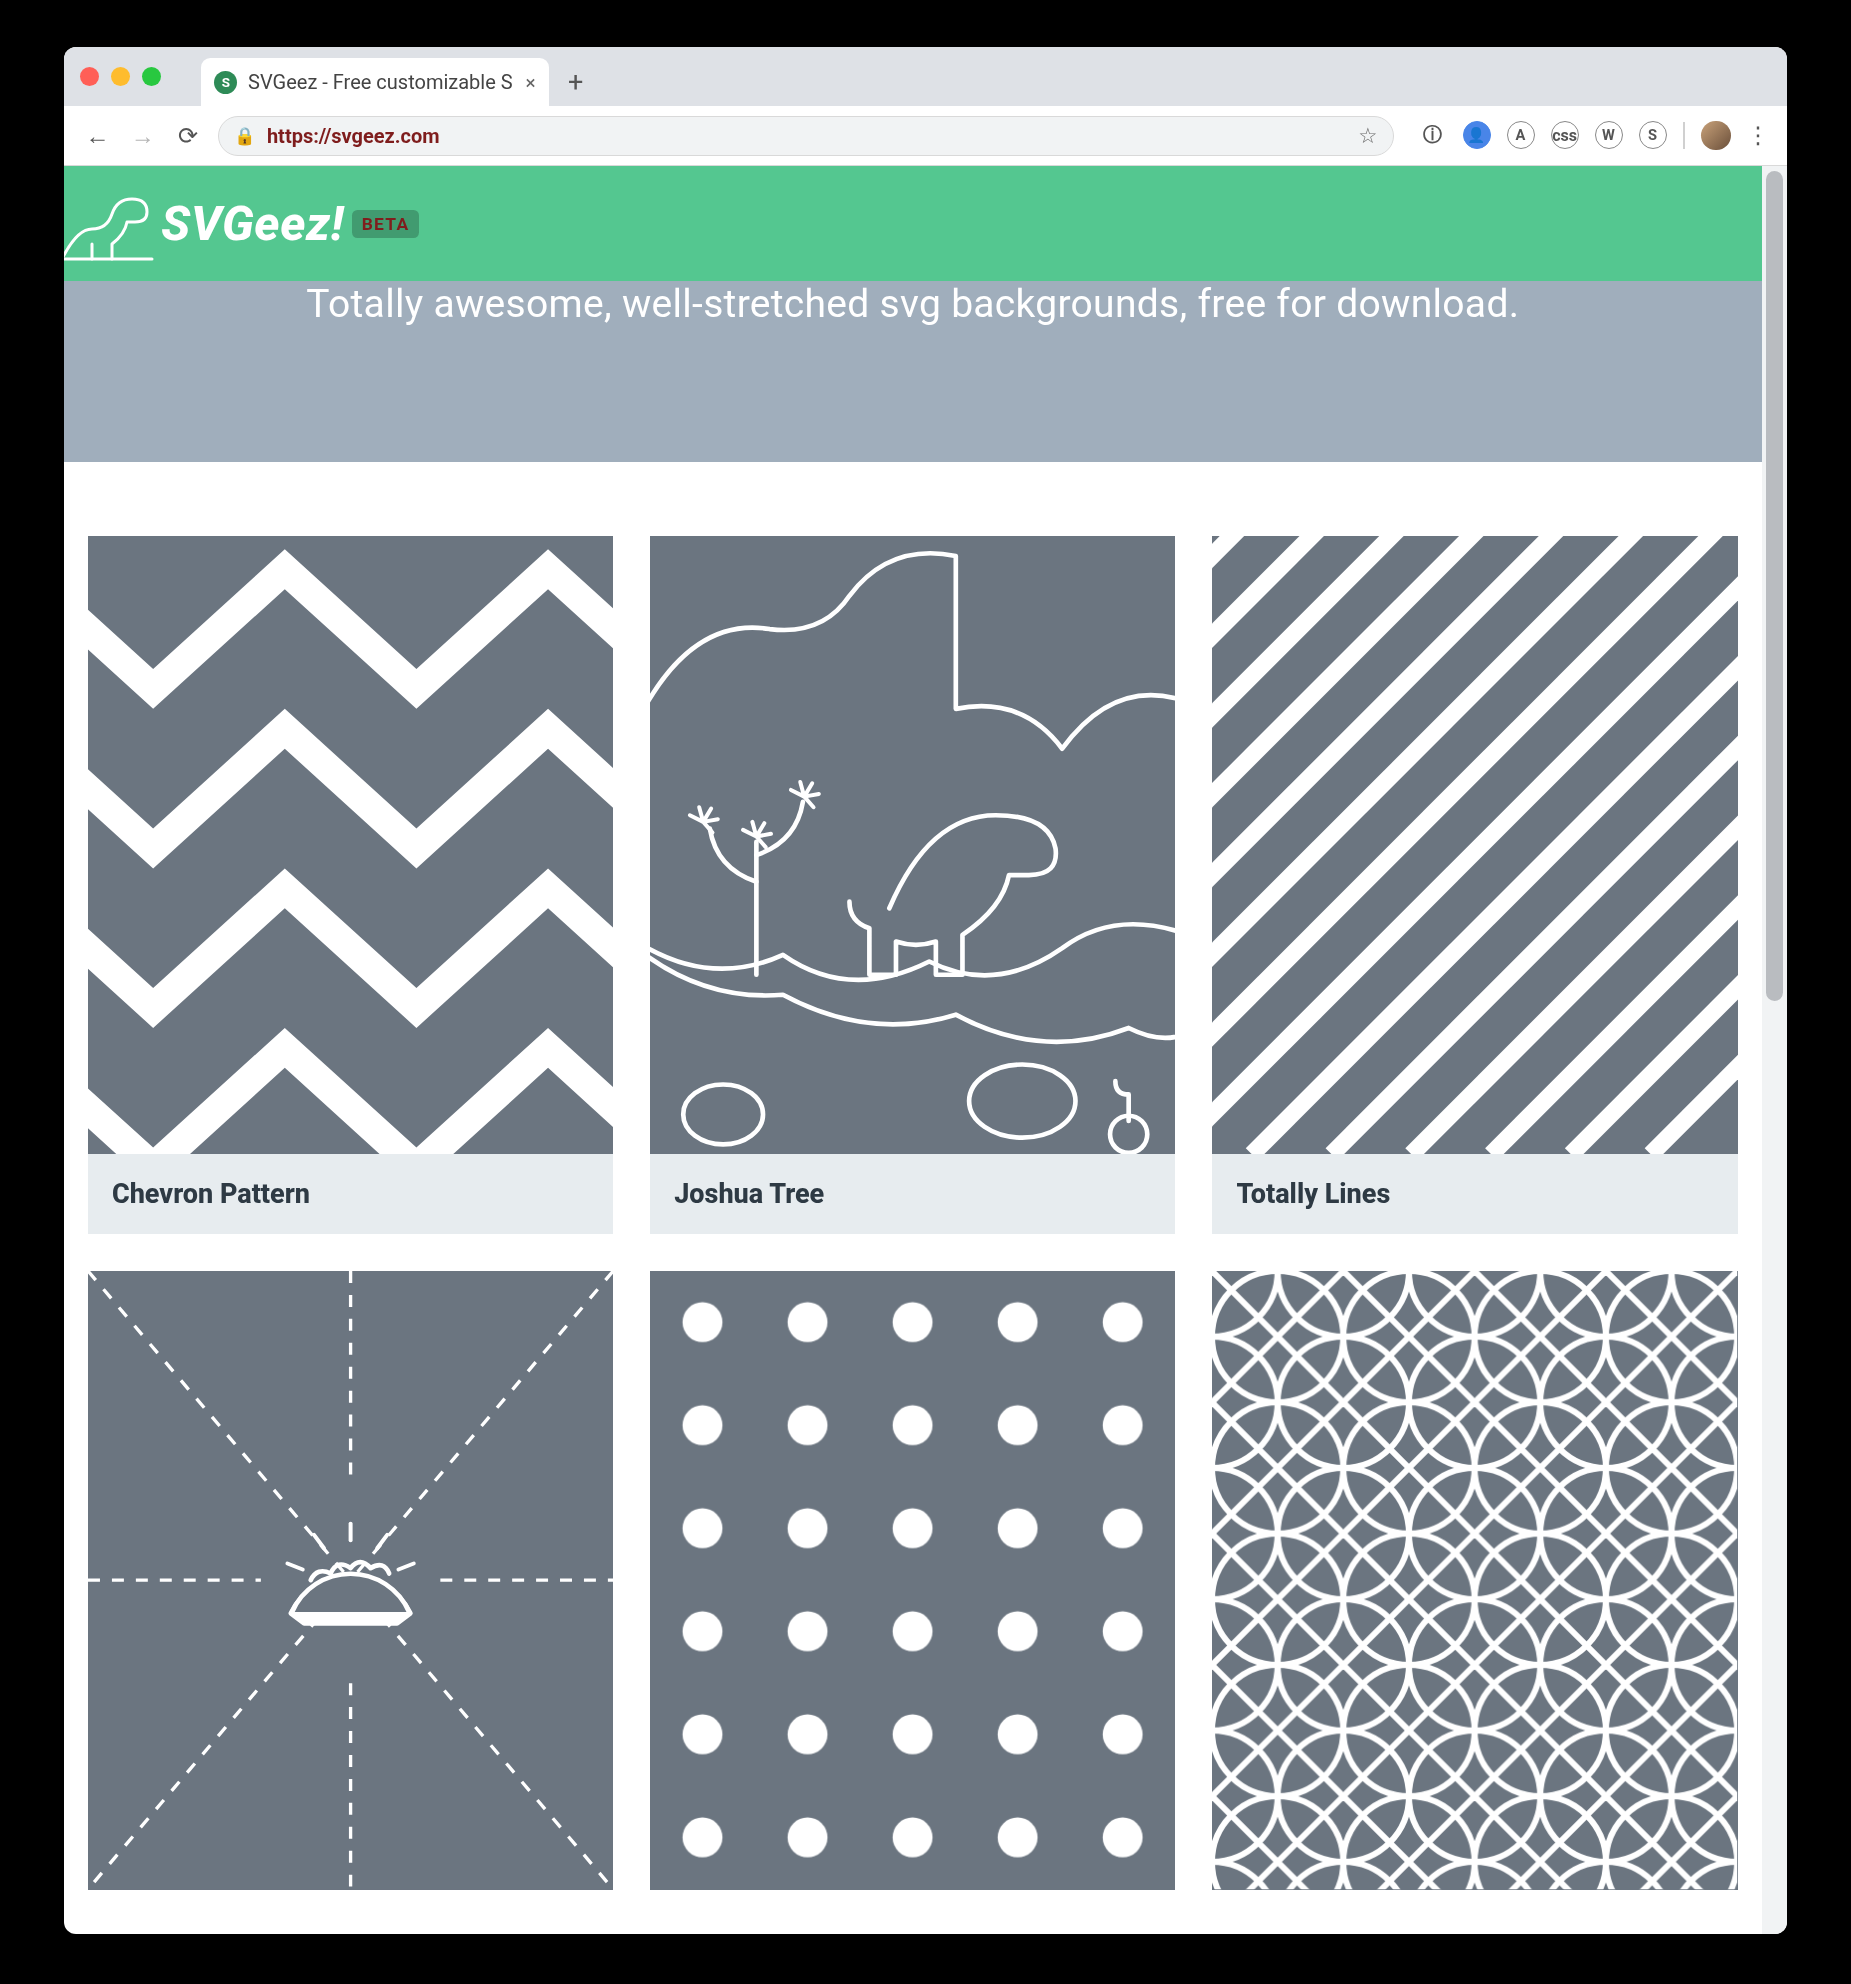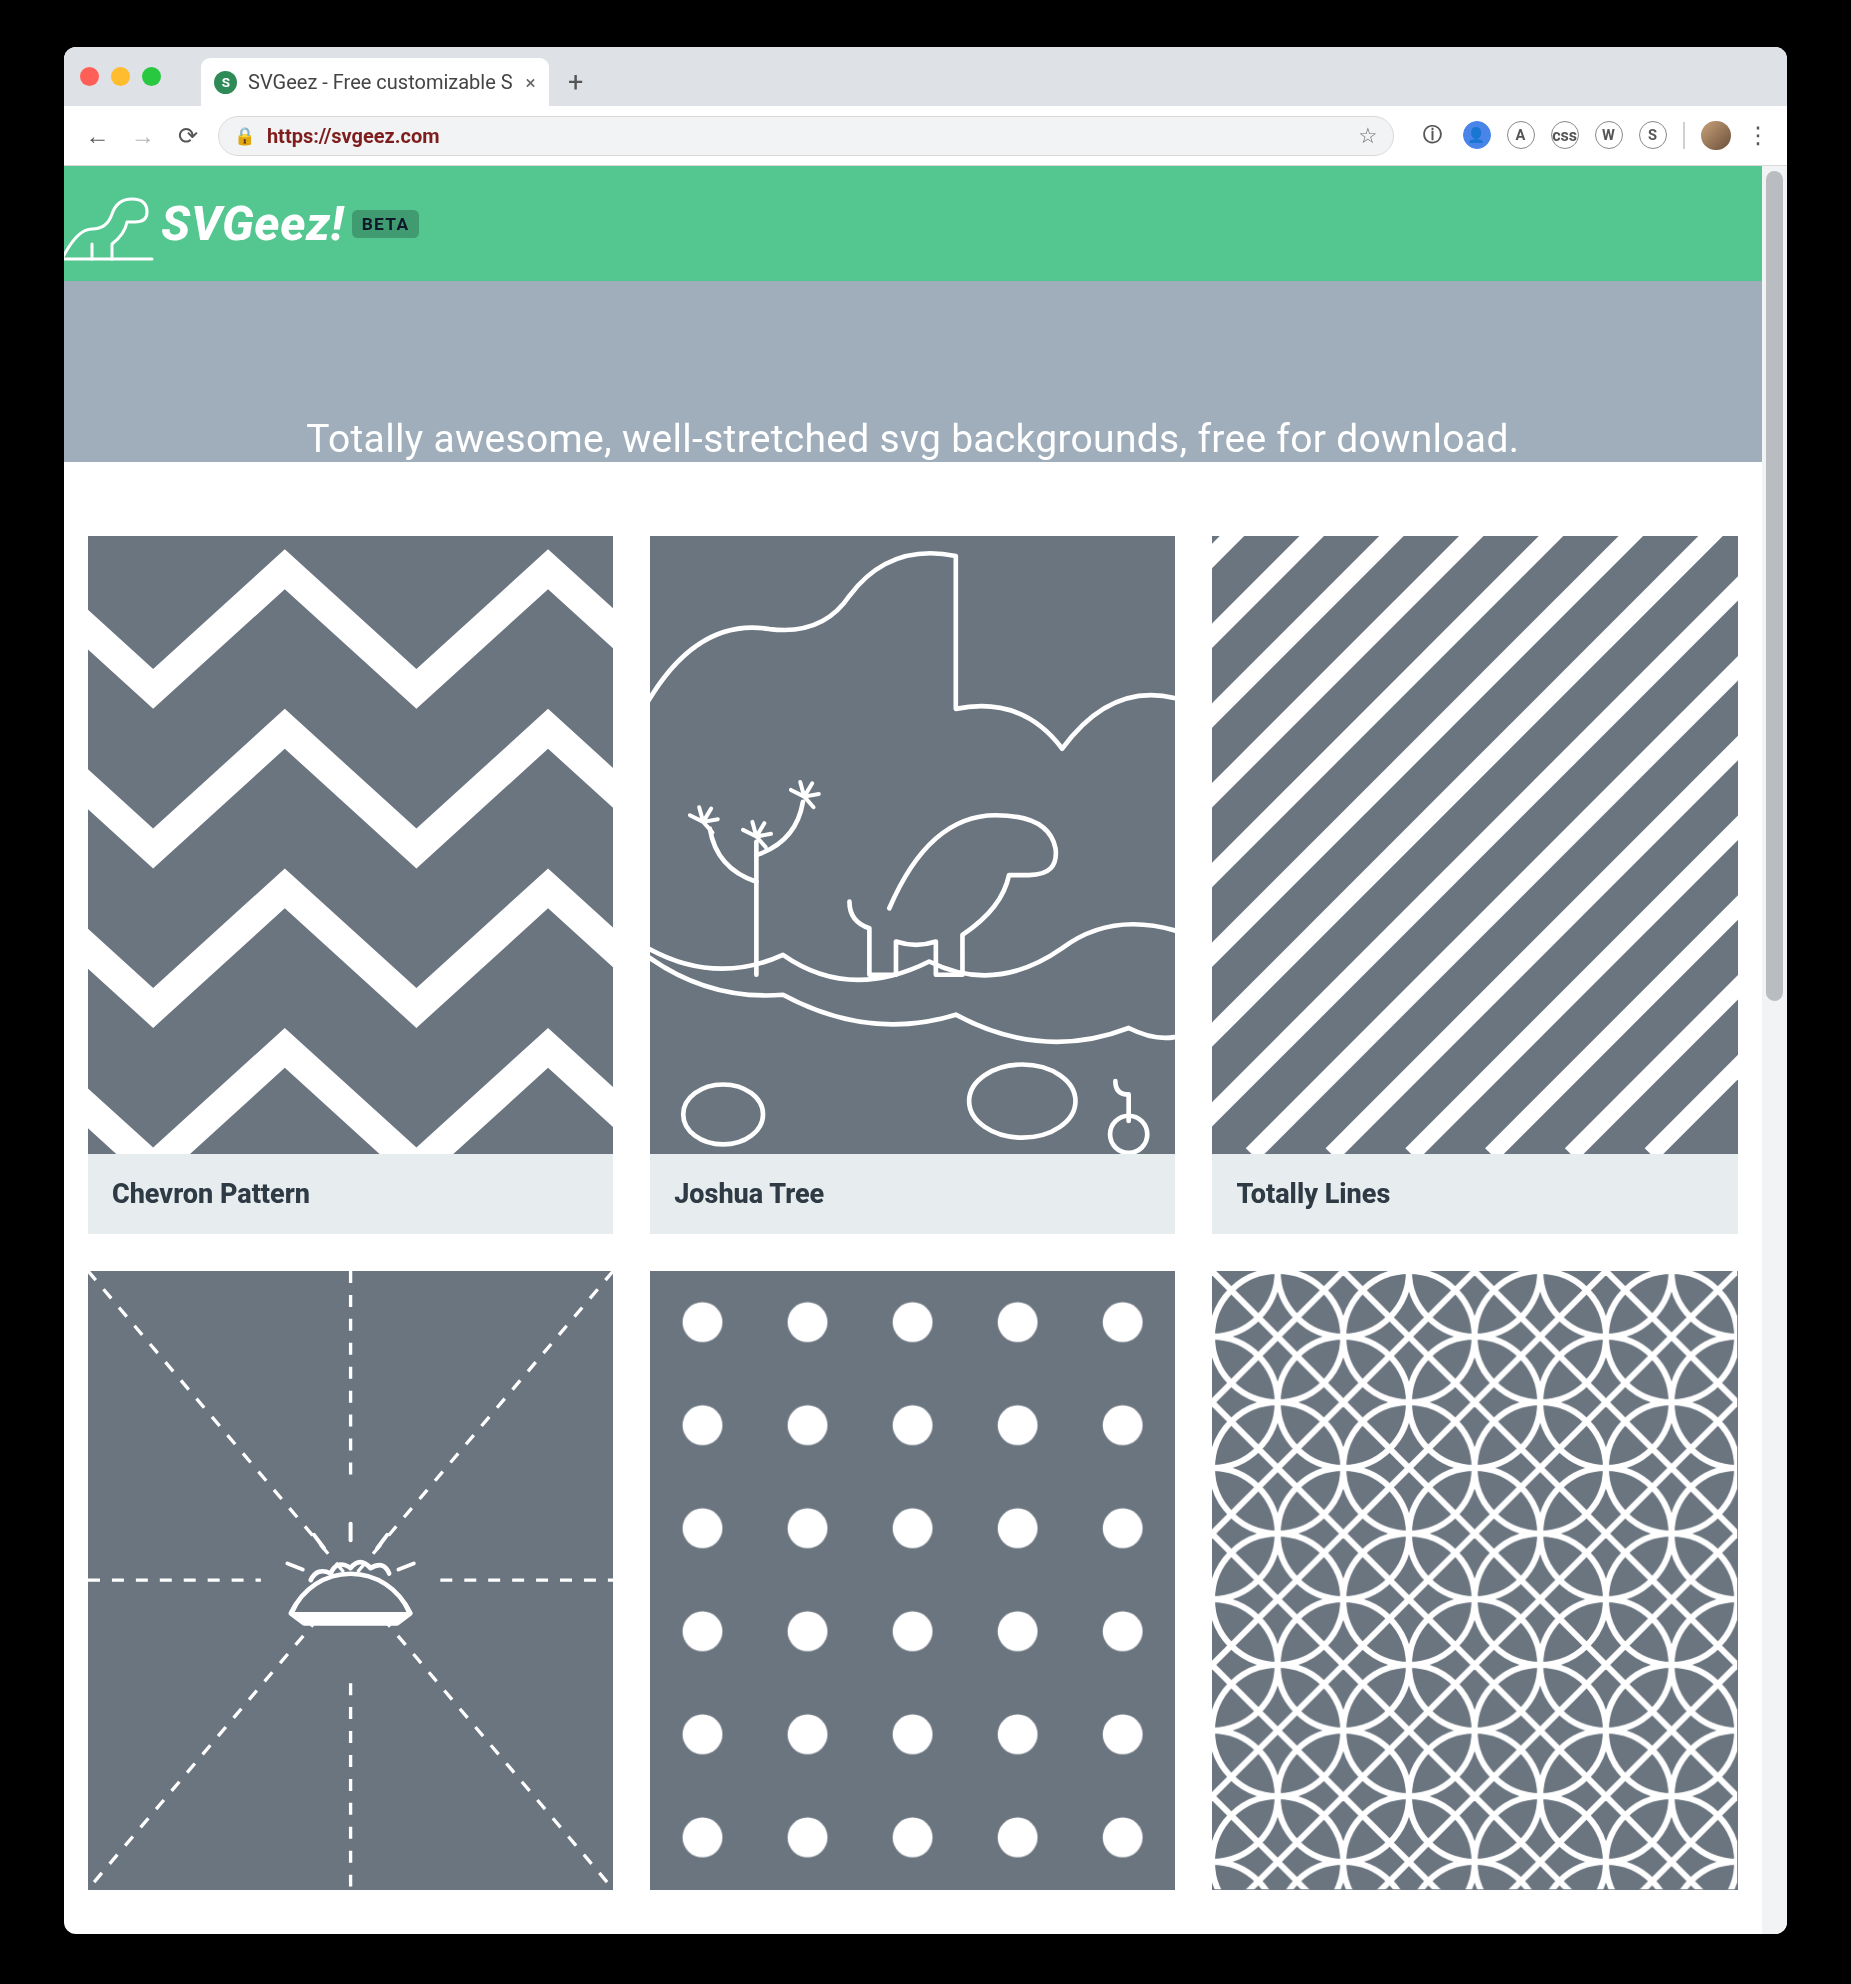--- a/index.html
+++ b/index.html
@@ -145,30 +145,30 @@
   .brand {
     color: var(--white);
     font-size: 48px; font-weight: 800;
     font-style: italic;
     letter-spacing: 0.7px;
     margin-left: 4px;
     display:flex;align-items:center;gap:8px;
   }
   .beta {
     background: rgba(0,0,0,.22);
-    color:#0f172a; font-size:17.4px; font-weight:700;
+    color:#7f1d1d; font-size:17.4px; font-weight:700;
     padding:4px 9.4px; border-radius:5.4px;
     font-style: normal;
     letter-spacing: 1.3px;
   }
 
   .banner {
     background: var(--slate-banner);
     height: 181px;
-    display:flex;align-items:flex-end;justify-content:center;
+    display:flex;align-items:flex-start;justify-content:center;
   }
   .banner-text {
     color: var(--white);
     font-size: 39px;
     letter-spacing: 0.3px;
     text-align:center;
   }
 
   .gallery {
     padding: 74px 24px 0 24px;

